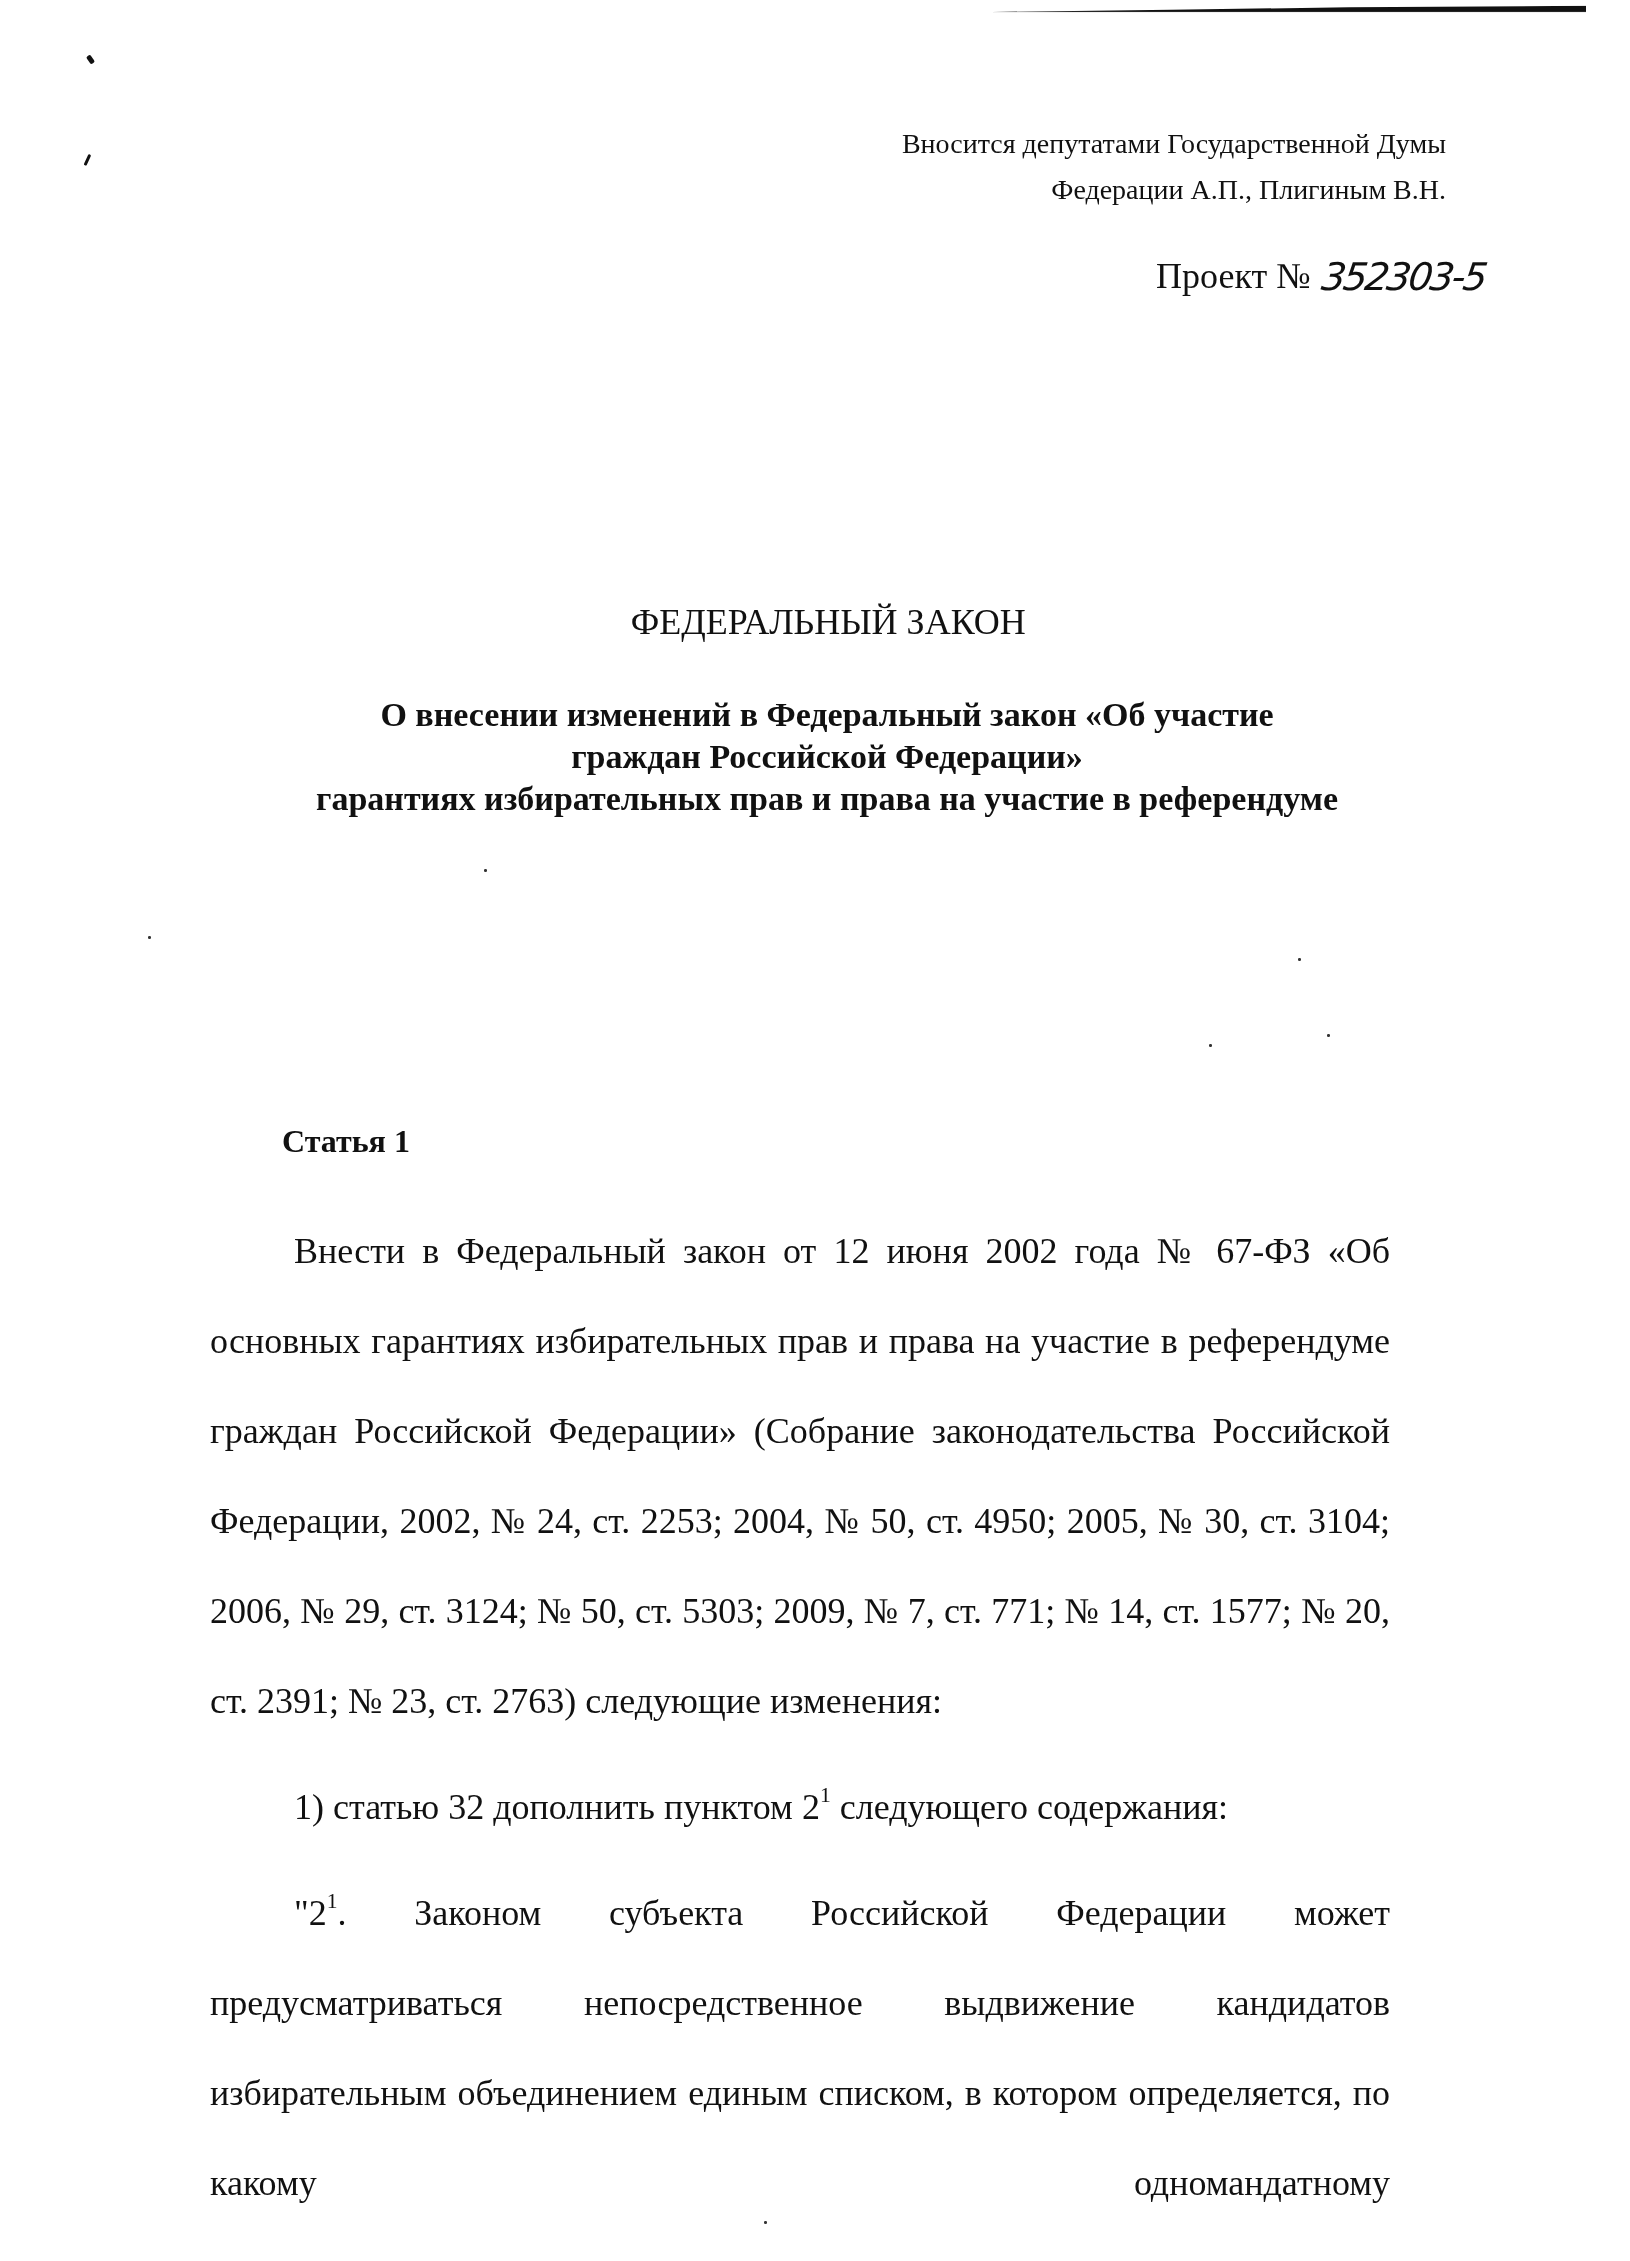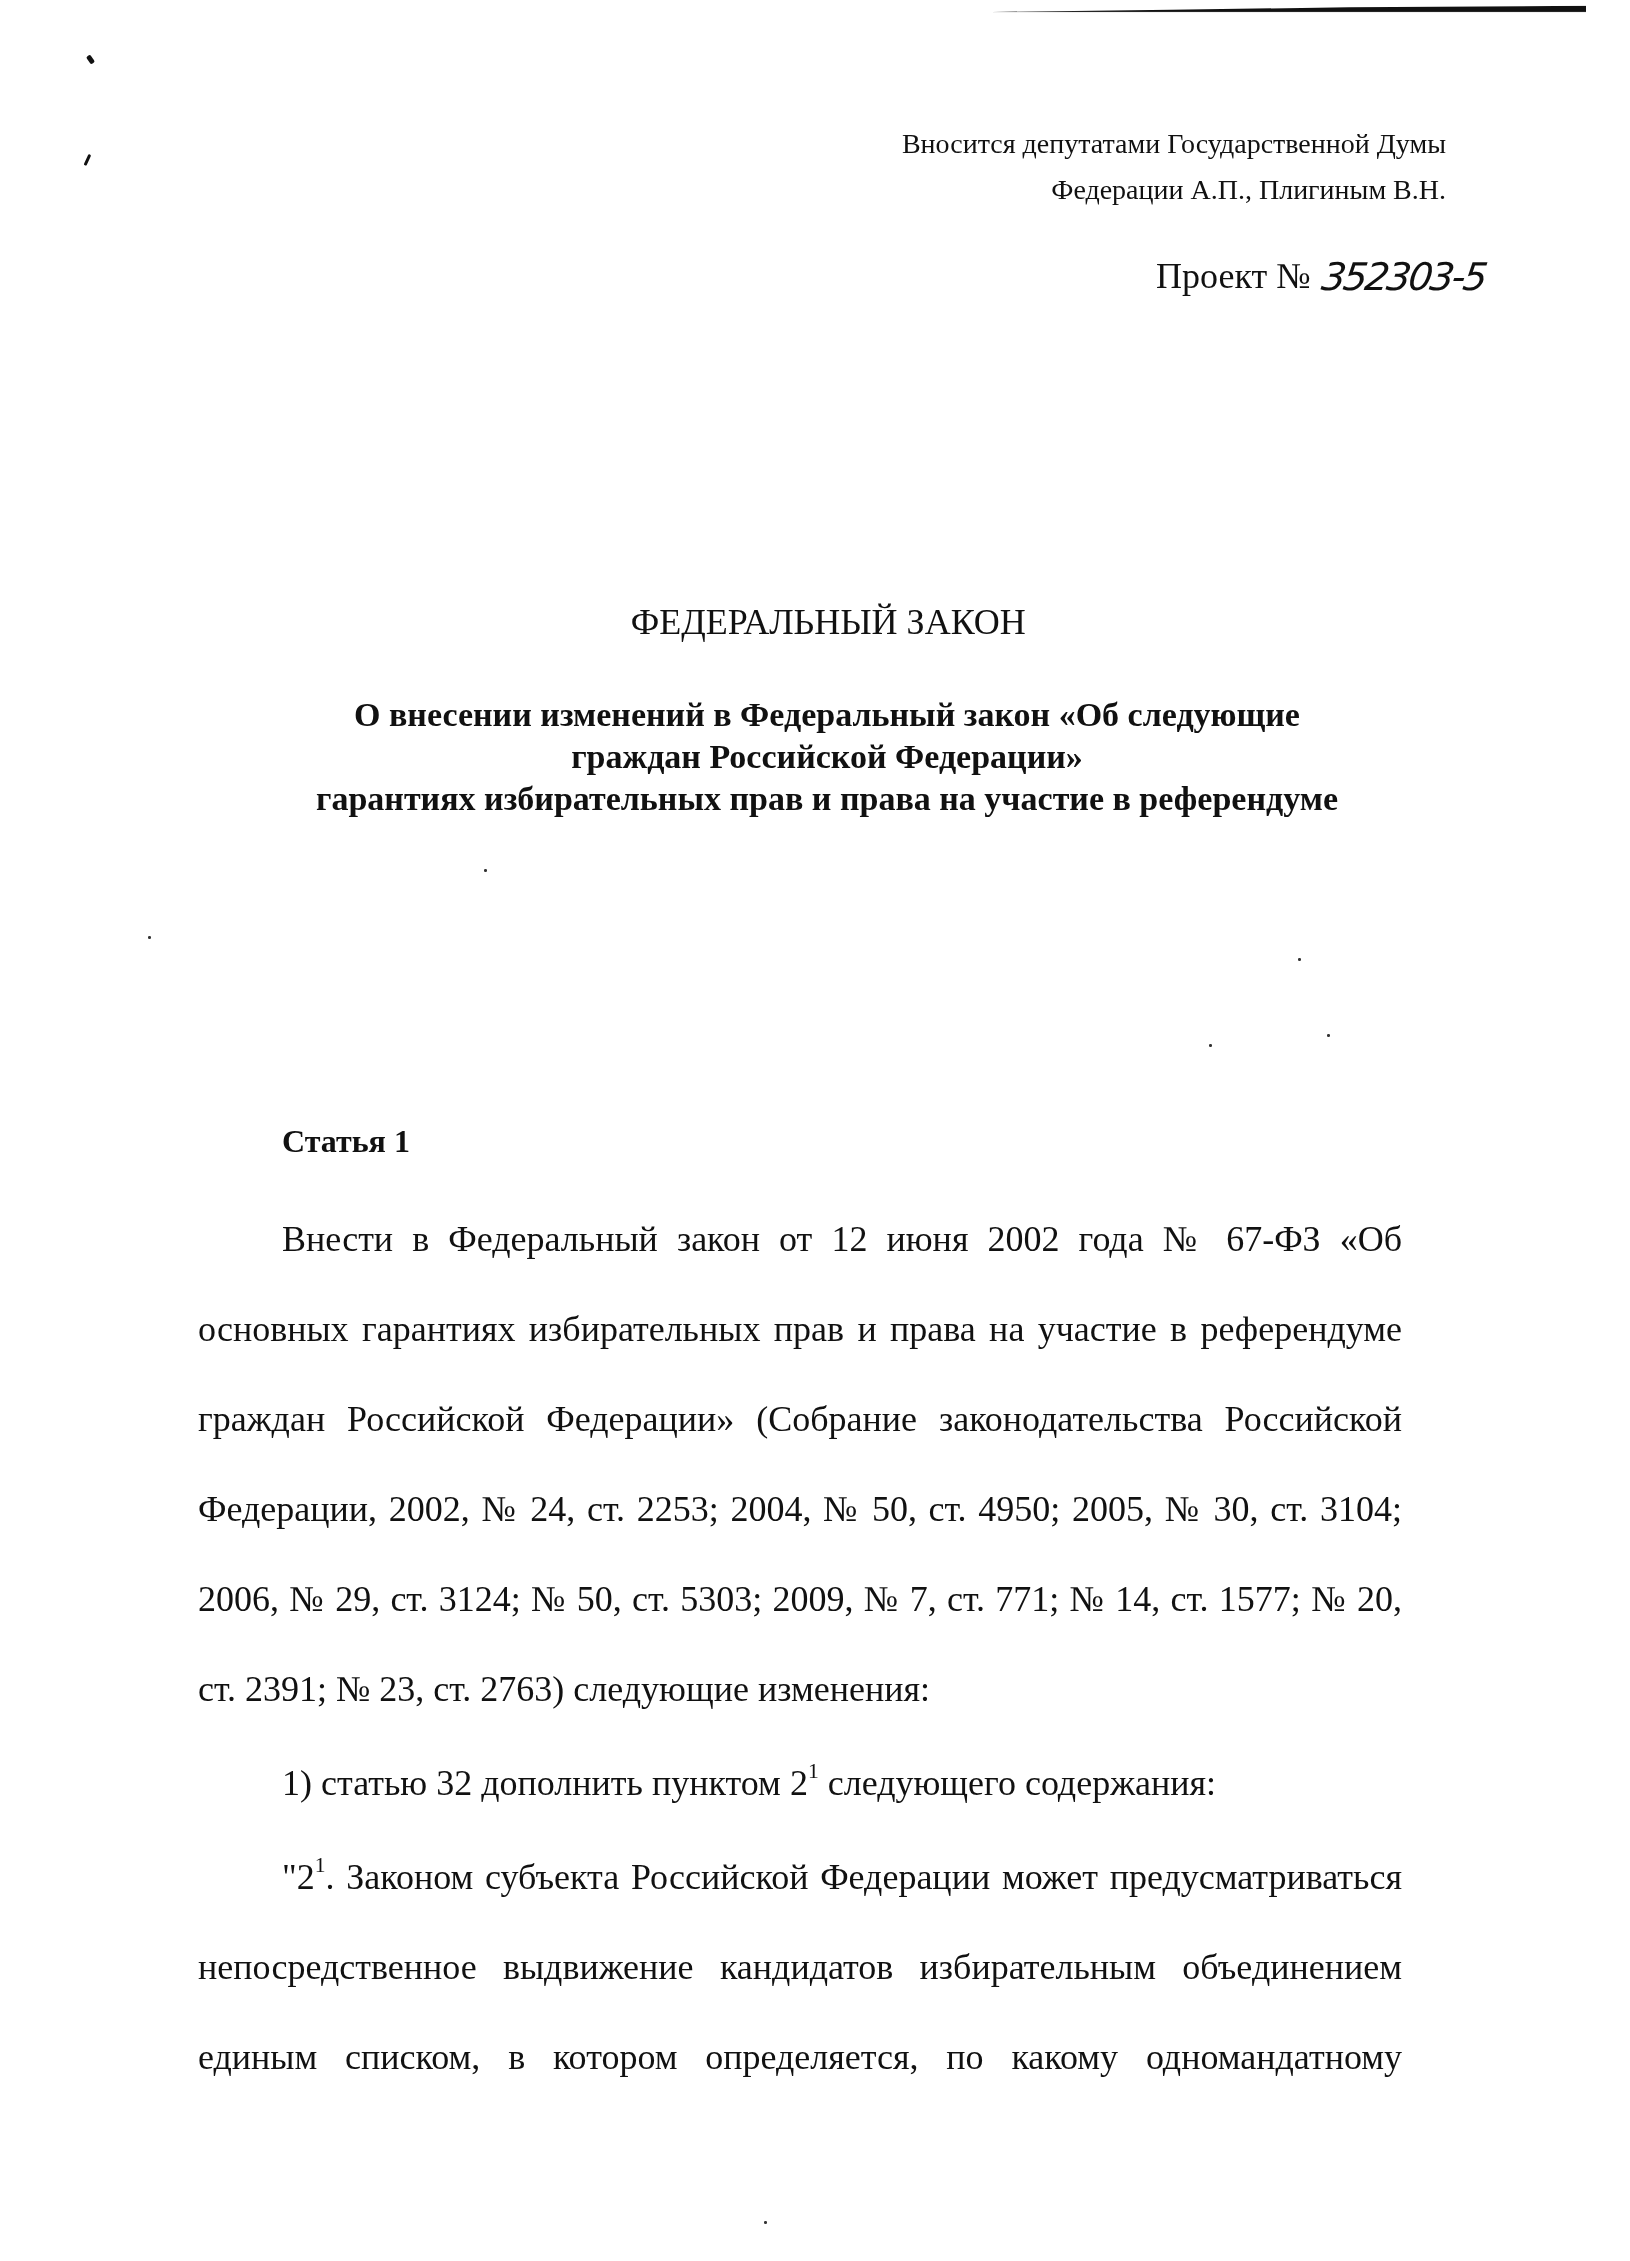--- a/index.html
+++ b/index.html
@@ -38,21 +38,21 @@
       position: absolute; left: 267px; width: 1120px; top: 694px; text-align: center;
       font-weight: bold; font-size: 34px; line-height: 42px;
     }
     .article-heading {
       position: absolute; left: 282px; top: 1123px; font-weight: bold; font-size: 32px;
     }
     .body-text {
       position: absolute; left: 194px; width: 1212px; top: 1190px;
       font-size: 36px; line-height: 90px; text-align: justify;
     }
-    .para { margin: 4px; text-indent: 84px; text-align: justify; text-align-last: left; }
+    .para { margin: 16px; text-indent: 84px; text-align: justify; text-align-last: left; }
     .para-justify-last { text-align-last: justify; }
     sup { font-size: 21.6px; line-height: 0; position: relative; top: -3.8px; }
   </style>
 </head>
 <body>
 
 <div class="scan-line"></div>
 <div class="mark mark1"></div>
 <div class="mark mark2"></div>
 <div class="dot" style="left:484px;top:869px"></div>
@@ -68,21 +68,21 @@
 </div>
 
 <div class="project">
   <span>Проект №</span>
   <span class="project-number">352303-5</span>
 </div>
 
 <div class="law-title">ФЕДЕРАЛЬНЫЙ ЗАКОН</div>
 
 <div class="law-subtitle">
-  <div>О внесении изменений в Федеральный закон «Об следующие</div>
+  <div>О внесении изменений в Федеральный закон «Об участие</div>
   <div>граждан Российской Федерации»</div>
   <div>гарантиях избирательных прав и права на участие в референдуме</div>
 </div>
 
 <div class="article-heading">Статья 1</div>
 
 <div class="body-text">
   <p class="para">Внести в Федеральный закон от 12 июня 2002 года № 67-ФЗ «Об основных гарантиях избирательных прав и права на участие в референдуме граждан Российской Федерации» (Собрание законодательства Российской Федерации, 2002, № 24, ст. 2253; 2004, № 50, ст. 4950; 2005, № 30, ст. 3104; 2006, № 29, ст. 3124; № 50, ст. 5303; 2009, № 7, ст. 771; № 14, ст. 1577; № 20, ст. 2391; № 23, ст. 2763) следующие изменения:</p>
   <p class="para"><span>1) статью 32 дополнить пунктом 2</span><sup>1</sup><span> следующего содержания:</span></p>
   <p class="para para-justify-last"><span>"2</span><sup>1</sup><span>. Законом субъекта Российской Федерации может предусматриваться непосредственное выдвижение кандидатов избирательным объединением единым списком, в котором определяется, по какому одномандатному</span></p>

